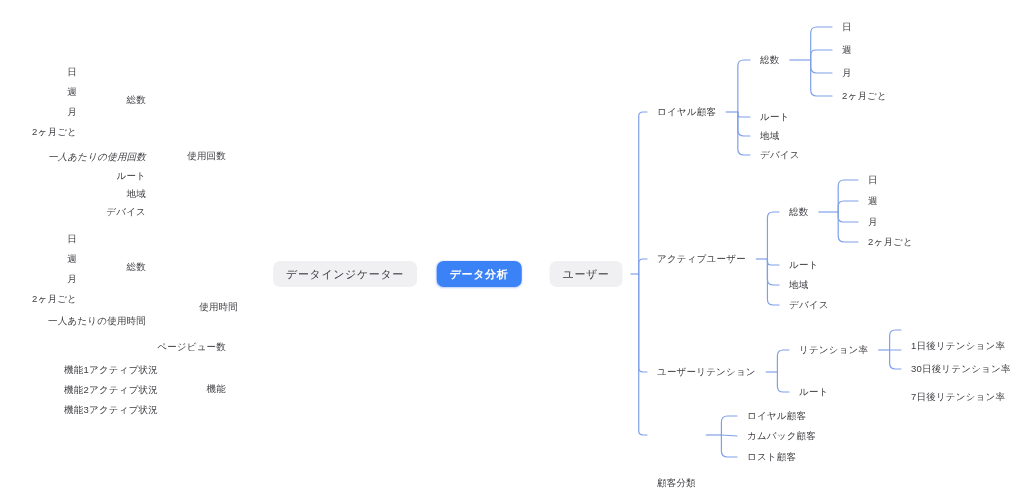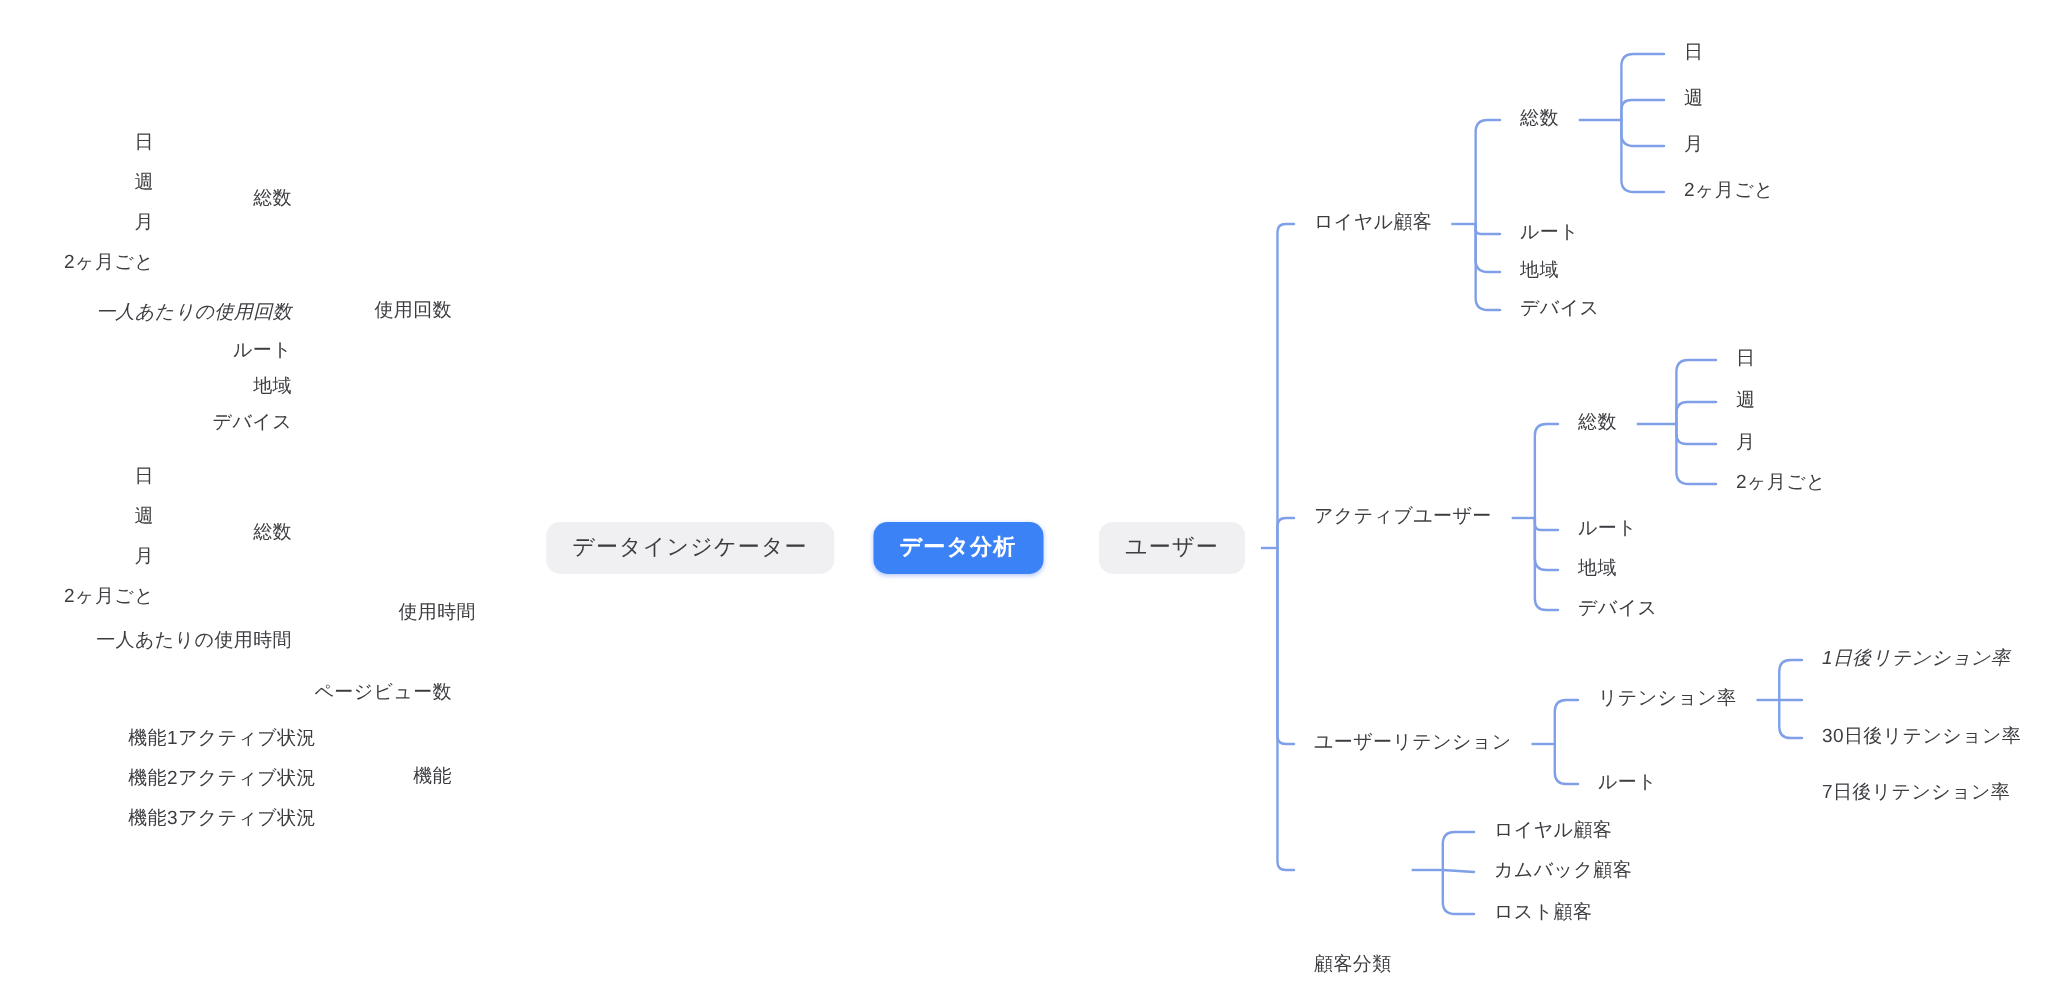--- a/index.html
+++ b/index.html
@@ -145,21 +145,21 @@
       <div class="node" style="left: 787px; top: 212px;"><span class="leaf">総数</span></div>
       <div class="node" style="left: 866px; top: 180px;"><span class="leaf">日</span></div>
       <div class="node" style="left: 866px; top: 201px;"><span class="leaf">週</span></div>
       <div class="node" style="left: 866px; top: 222px;"><span class="leaf">月</span></div>
       <div class="node" style="left: 866px; top: 242px;"><span class="leaf">2ヶ月ごと</span></div>
       <div class="node" style="left: 787px; top: 265px;"><span class="leaf">ルート</span></div>
       <div class="node" style="left: 787px; top: 285px;"><span class="leaf">地域</span></div>
       <div class="node" style="left: 787px; top: 305px;"><span class="leaf">デバイス</span></div>
       <div class="node" style="left: 655px; top: 372px;"><span class="leaf">ユーザーリテンション</span></div>
       <div class="node" style="left: 797px; top: 350px;"><span class="leaf">リテンション率</span></div>
-      <div class="node" style="left: 909px; top: 330px; font-style: italic;"><span class="leaf">1日後リテンション率</span></div>
+      <div class="node" style="left: 909px; top: 346px;"><span class="leaf">1日後リテンション率</span></div>
       <div class="node" style="left: 909px; top: 350px; margin-top: 47px;"><span class="leaf">7日後リテンション率</span></div>
       <div class="node" style="left: 909px; top: 369px;"><span class="leaf">30日後リテンション率</span></div>
       <div class="node" style="left: 797px; top: 392px;"><span class="leaf">ルート</span></div>
       <div class="node" style="left: 655px; top: 435px; margin-top: 48px;"><span class="leaf">顧客分類</span></div>
       <div class="node" style="left: 745px; top: 416px;"><span class="leaf">ロイヤル顧客</span></div>
       <div class="node" style="left: 745px; top: 436px;"><span class="leaf">カムバック顧客</span></div>
       <div class="node" style="left: 745px; top: 457px;"><span class="leaf">ロスト顧客</span></div>
     </div>
 </div>
 

